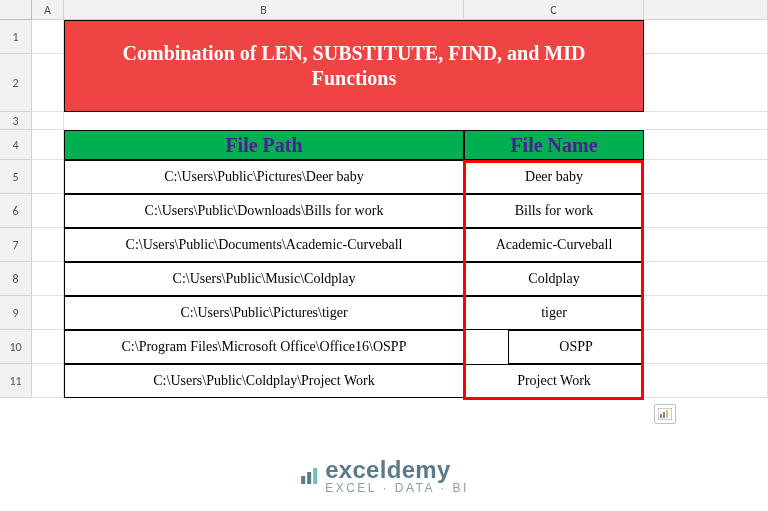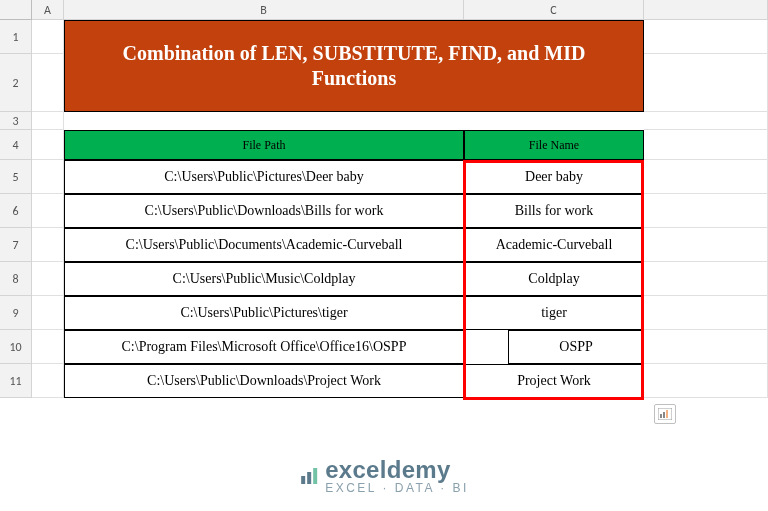--- a/index.html
+++ b/index.html
@@ -32,39 +32,39 @@
     border-bottom: 1px solid #bdbdbd;
   }
   .cell {
     border-right: 1px solid #e0e0e0;
     border-bottom: 1px solid #e0e0e0;
     background: #fff;
   }
   .title-cell {
     grid-column: 3 / 5;
     grid-row: 2 / 4;
-    background: #c2410c;
+    background: #ef4444;
     color: #fff;
     font-family: Georgia, 'Times New Roman', serif;
     font-weight: bold;
     font-size: 20px;
     text-align: center;
     display: flex;
     align-items: center;
     justify-content: center;
     padding: 6px 18px;
     line-height: 1.25;
     border: 1px solid #000;
   }
   .th {
     background: #00b050;
-    color: #000000;
+    color: #4c1d95;
     font-family: Georgia, 'Times New Roman', serif;
-    font-weight: normal;
-    font-size: 12px;
+    font-weight: bold;
+    font-size: 20px;
     text-align: center;
     display: flex;
     align-items: center;
     justify-content: center;
     border: 1px solid #000;
   }
   .td {
     font-family: Georgia, 'Times New Roman', serif;
     font-size: 14px;
     text-align: center;
@@ -191,21 +191,21 @@
 
   <div class="td" style="grid-column:3;grid-row:9;">C:\Users\Public\Music\Coldplay</div>
   <div class="td" style="grid-column:4;grid-row:9;">Coldplay</div>
 
   <div class="td" style="grid-column:3;grid-row:10;">C:\Users\Public\Pictures\tiger</div>
   <div class="td" style="grid-column:4;grid-row:10;">tiger</div>
 
   <div class="td" style="grid-column:3;grid-row:11;">C:\Program Files\Microsoft Office\Office16\OSPP</div>
   <div class="td" style="grid-column:4;grid-row:11;margin-left:44px;">OSPP</div>
 
-  <div class="td" style="grid-column:3;grid-row:12;">C:\Users\Public\Downloads\Project Work</div>
+  <div class="td" style="grid-column:3;grid-row:12;">C:\Users\Public\Coldplay\Project Work</div>
   <div class="td" style="grid-column:4;grid-row:12;">Project Work</div>
 </div>
 
 <div class="highlight-box" style="left:463px; top:160px; width:181px; height:240px;"></div>
 
 <div class="quick-analysis" style="left:654px; top:404px;">
   <svg width="14" height="12" viewBox="0 0 14 12">
     <rect x="0" y="0" width="14" height="12" fill="none" stroke="#888" stroke-width="0.8"></rect>
     <rect x="2" y="6" width="2" height="4" fill="#888"></rect>
     <rect x="5" y="4" width="2" height="6" fill="#888"></rect>

